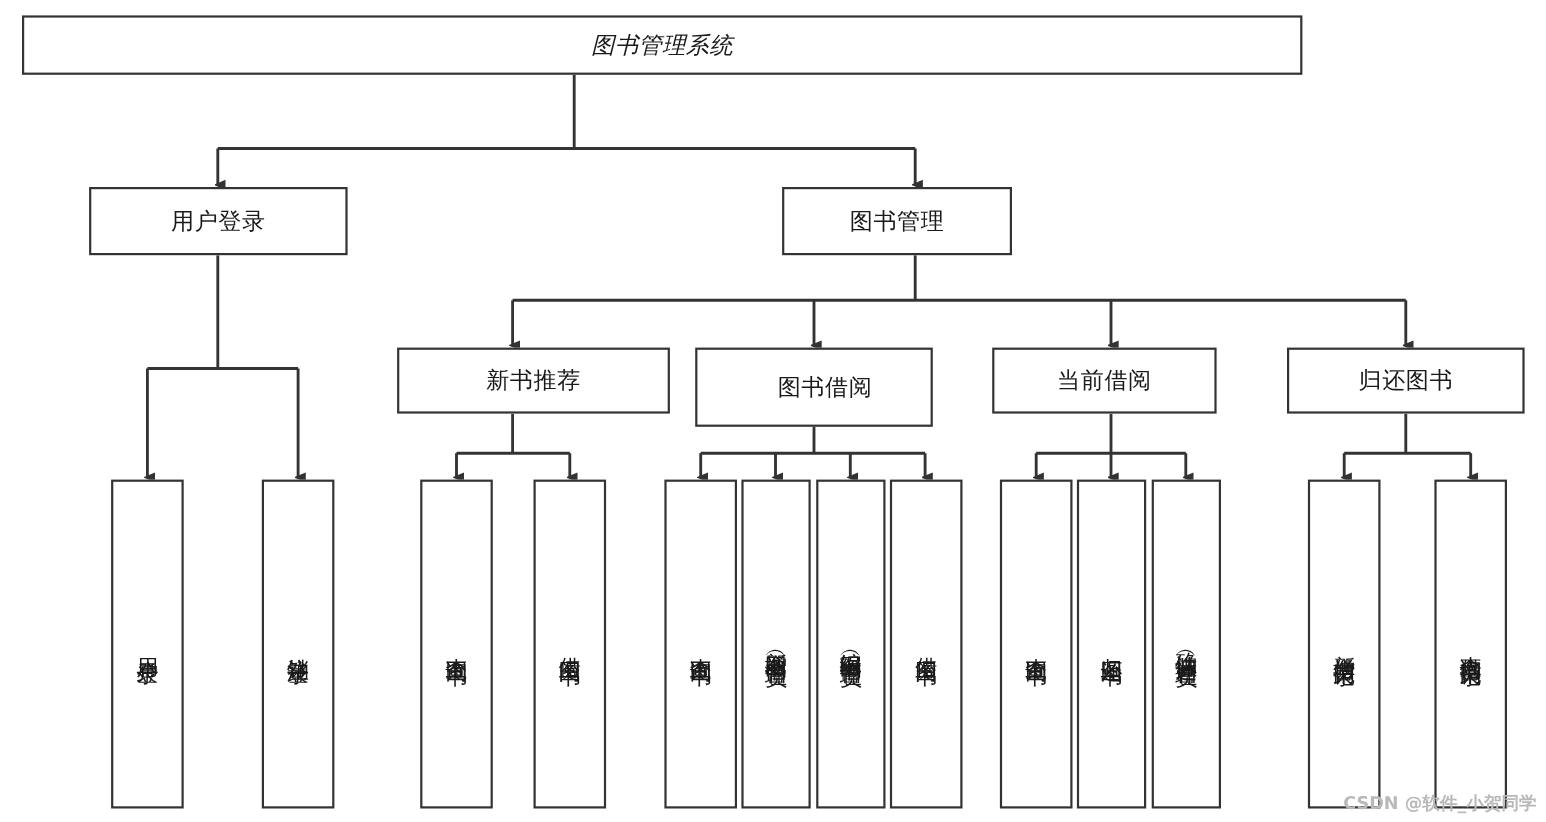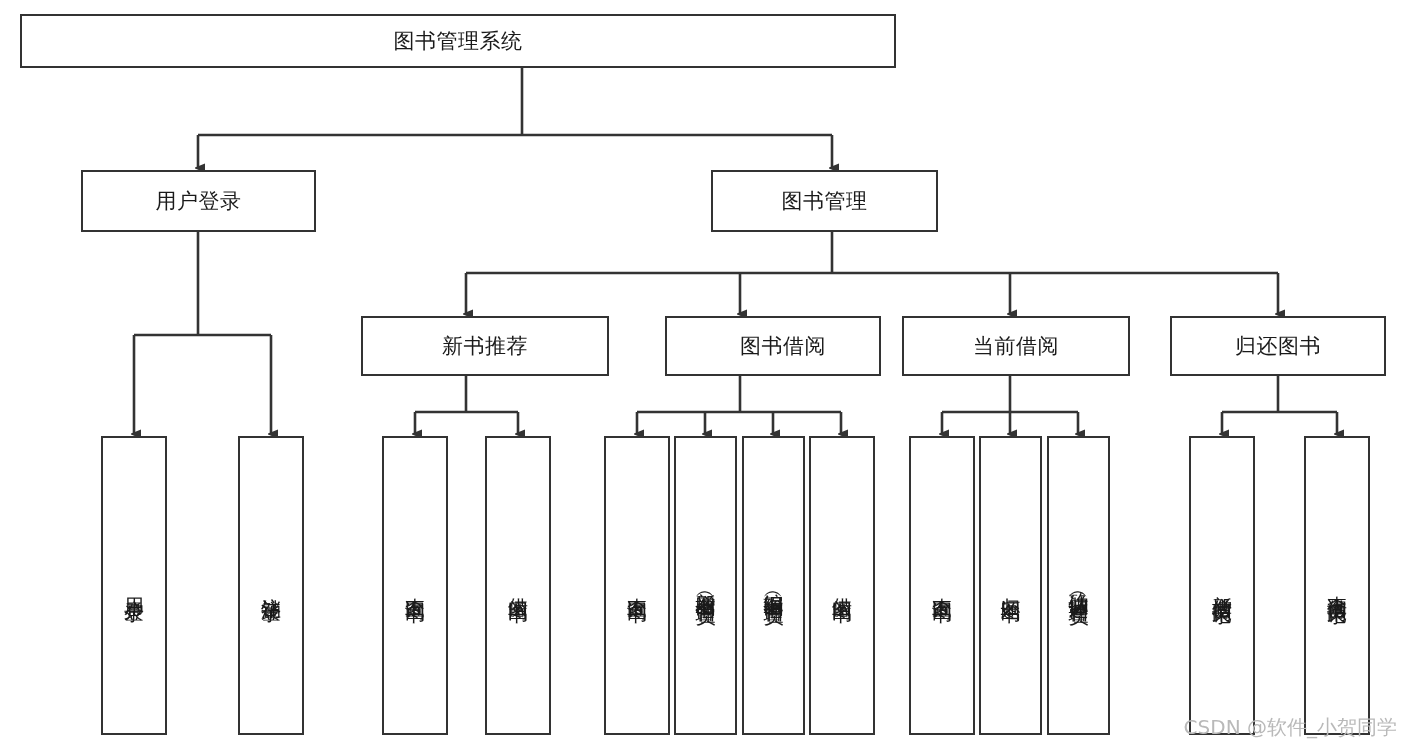--- a/index.html
+++ b/index.html
@@ -57,25 +57,26 @@
     text-orientation: upright;
     font-size: 20px;
     line-height: 1.05;
     letter-spacing: 2px;
     white-space: nowrap;
   }
   #watermark {
     position: absolute;
     right: 8px;
     bottom: 6px;
-    font-size: 20px;
+    font-size: 16px;
     color: #b9b9b9;
     z-index: 5;
     white-space: nowrap;
     pointer-events: none;
+    font-weight: bold;
   }
 </style>
 </head>
 <body>
 
 <div id="diagram-root">
 
   <svg id="diagram-svg" viewBox="0 0 1405 747" xmlns="http://www.w3.org/2000/svg">
     <defs>
       <marker id="arrowhead" markerWidth="10" markerHeight="10" refX="5" refY="7" orient="auto" markerUnits="userSpaceOnUse">
@@ -121,38 +122,38 @@
       <path d="M1010,412 L1010,434" marker-end="url(#arrowhead)"></path>
       <path d="M1078,412 L1078,434" marker-end="url(#arrowhead)"></path>
 
       <path d="M1278,376 L1278,412"></path>
       <path d="M1222,412 L1337,412"></path>
       <path d="M1222,412 L1222,434" marker-end="url(#arrowhead)"></path>
       <path d="M1337,412 L1337,434" marker-end="url(#arrowhead)"></path>
     </g>
   </svg>
 
-  <div class="node horiz" style="left:20px; top:14px; width:876px; height:54px;">
+  <div class="node horiz" style="left:20px; top:14px; width:1164px; height:54px;font-style:italic;">
     <span class="node-label">图书管理系统</span>
   </div>
 
   <div class="node horiz" style="left:81px; top:170px; width:235px; height:62px;">
     <span class="node-label">用户登录</span>
   </div>
-  <div class="node horiz" style="left:711px; top:170px; width:227px; height:62px;">
+  <div class="node horiz" style="left:711px; top:170px; width:209px; height:62px;">
     <span class="node-label">图书管理</span>
   </div>
 
   <div class="node horiz" style="left:361px; top:316px; width:248px; height:60px;">
     <span class="node-label">新书推荐</span>
   </div>
-  <div class="node horiz" style="left:665px; top:316px; width:216px; height:60px;padding-left:20px;">
+  <div class="node horiz" style="left:632px; top:316px; width:216px; height:72px;padding-left:20px;">
     <span class="node-label">图书借阅</span>
   </div>
-  <div class="node horiz" style="left:902px; top:316px; width:228px; height:60px;">
+  <div class="node horiz" style="left:902px; top:316px; width:204px; height:60px;">
     <span class="node-label">当前借阅</span>
   </div>
   <div class="node horiz" style="left:1170px; top:316px; width:216px; height:60px;">
     <span class="node-label">归还图书</span>
   </div>
 
   <div class="node vert" style="left:101px; top:436px; width:66px; height:299px;">
     <span class="node-label">用户登录</span>
   </div>
   <div class="node vert" style="left:238px; top:436px; width:66px; height:299px;">

